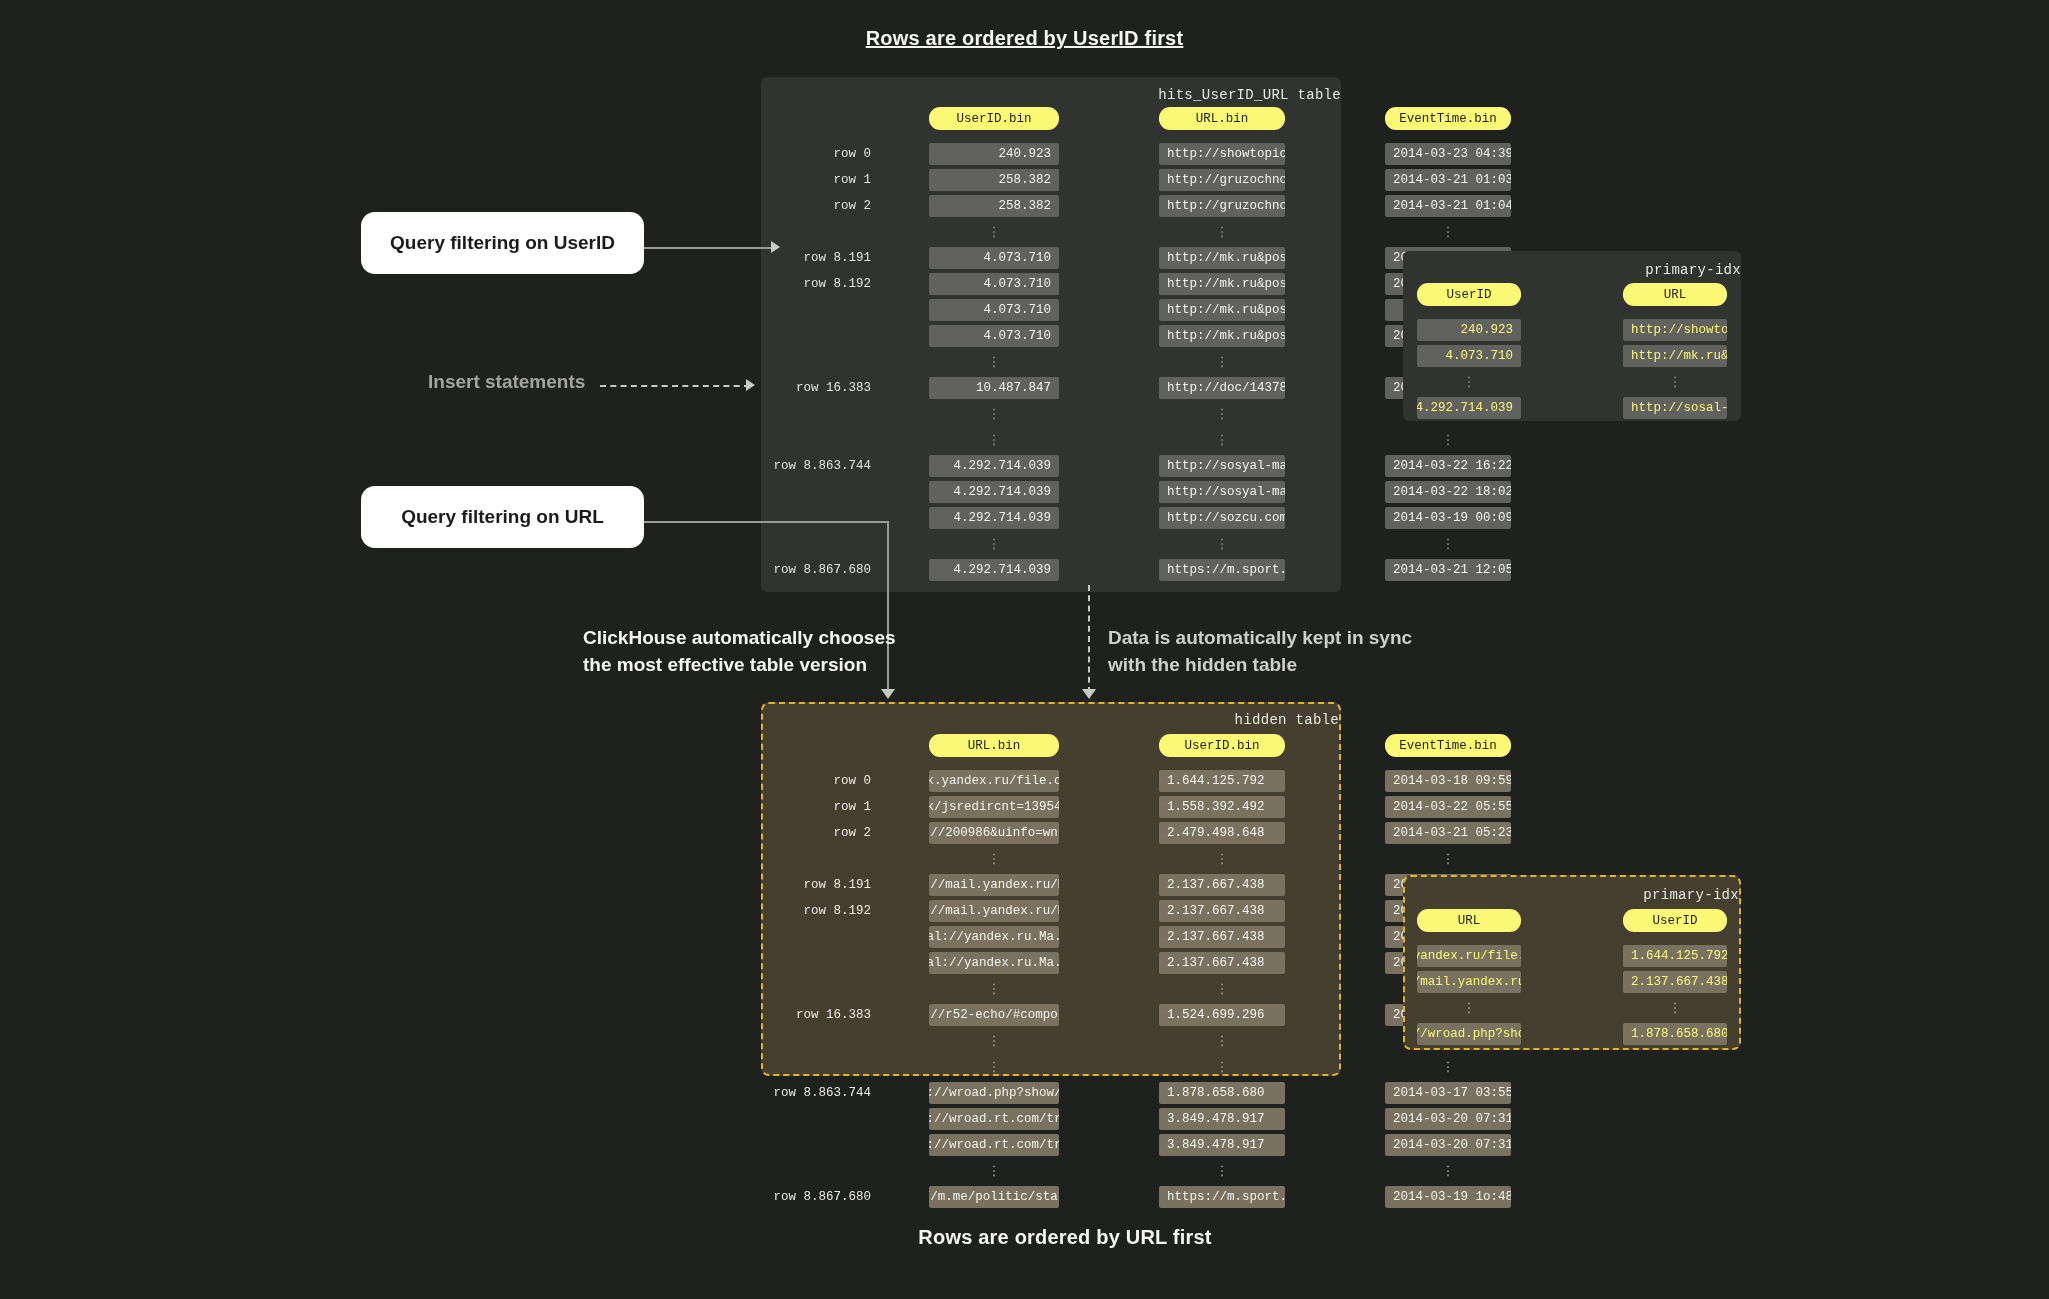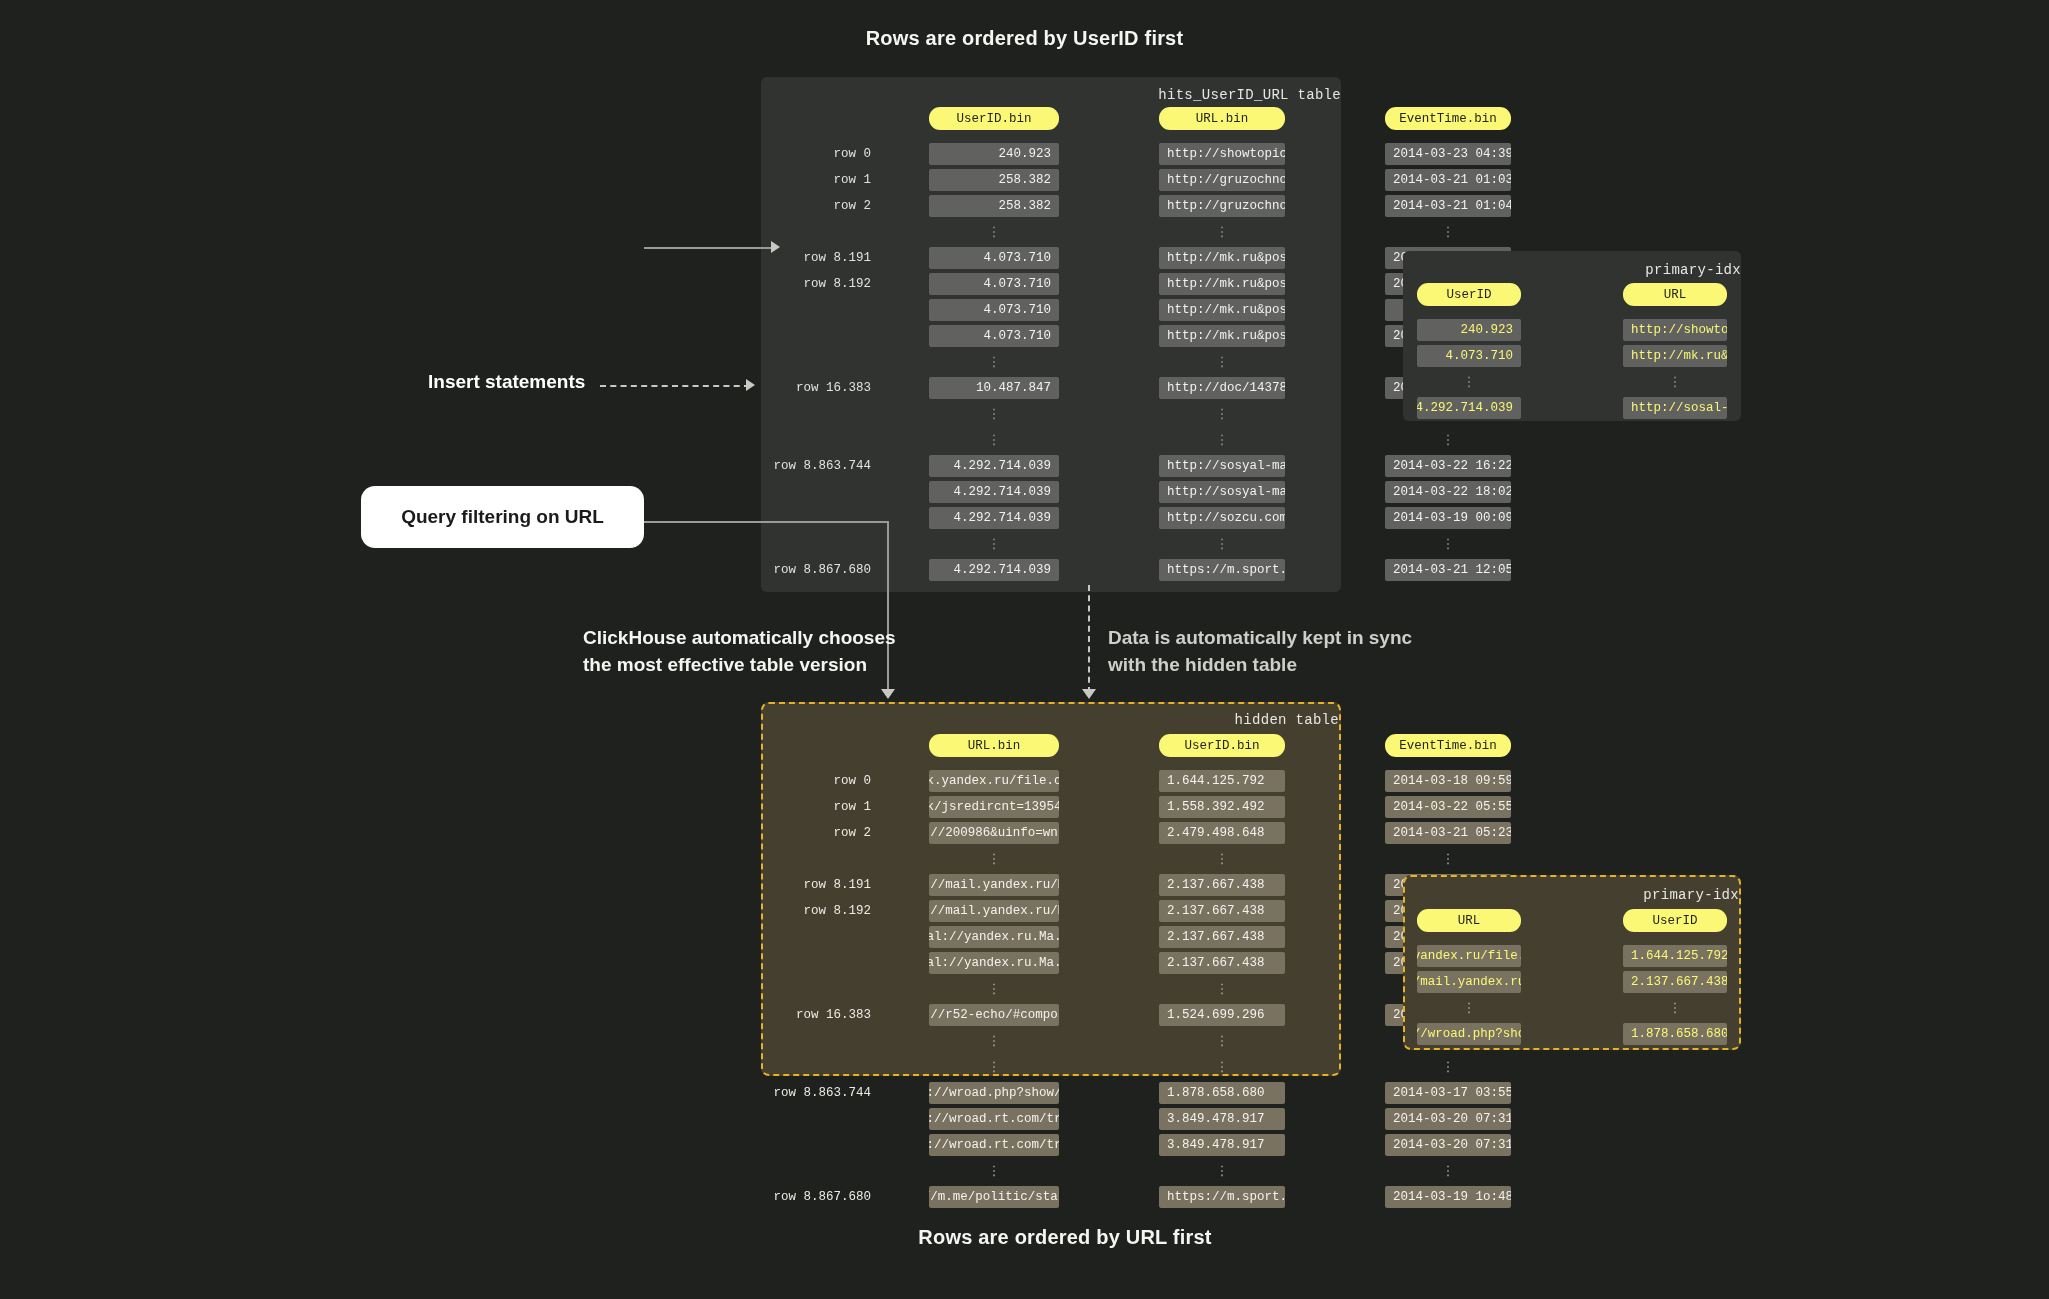--- a/index.html
+++ b/index.html
@@ -13,21 +13,21 @@
 
   
   .caption {
     position: absolute;
     color: #f5f5f2;
     font-weight: bold;
     font-size: 20px;
     letter-spacing: 0.2px;
     white-space: nowrap;
   }
-  #title-top   { left: 50%; transform: translateX(-50%); top: 27px; }
+  #title-top   { left: 50%; transform: translateX(-50%); top: 27px; text-decoration: underline; }
   #title-bottom{ left: 1049px; transform: translateX(-50%); top: 1226px; margin-left: 16px; }
 
   
   .pill {
     position: absolute;
     background: #ffffff;
     border-radius: 14px;
     display: flex; align-items: center; justify-content: center;
     color: #1b1b1b;
     font-weight: bold;
@@ -59,21 +59,21 @@
   }
   .dashed-v {
     position: absolute; width: 0;
     border-left: 2.5px dashed #c9c9c4;
   }
 
   
   #line-userid { left: 644px; top: 247px; width: 130px; }
   #arrow-userid{ left: 771px; top: 241px; }
 
-  #insert-label { position: absolute; left: 428px; top: 371px; color: #ffffff;
+  #insert-label { position: absolute; left: 428px; top: 371px; color: #a3a3a3;
                   font-weight: bold; font-size: 19px; white-space: nowrap; }
   #insert-dash  { left: 600px; top: 385px; width: 150px; }
   #arrow-insert { left: 746px; top: 379px; }
 
   #line-url-h  { left: 644px; top: 521px; width: 244px; }
   #line-url-v  { left: 887px; top: 521px; height: 170px; }
   #arrow-url-d { left: 881px; top: 689px; }
 
   #sync-dash-v { left: 1088px; top: 585px; height: 108px; }
   #arrow-sync  { left: 1082px; top: 689px; }
@@ -567,20 +567,21 @@
           <div class="dots"></div>
         </div>
         <div class="row">
           <div class="cell urlc">http: //wroad.php?show/7...</div>
           <div></div>
           <div class="cell ">1.878.658.680</div>
         </div>
       </div>
   </div>
 
+  <div class="pill" id="pill-userid">Query filtering on UserID</div>
   <div class="hline" id="line-userid"></div>
   <div class="arrow-r" id="arrow-userid"></div>
 
   <div class="pill" id="pill-url">Query filtering on URL</div>
   <div class="hline" id="line-url-h"></div>
   <div class="vline" id="line-url-v"></div>
   <div class="arrow-d" id="arrow-url-d"></div>
 
   <div id="insert-label">Insert statements</div>
   <div class="dashed-h" id="insert-dash"></div>

